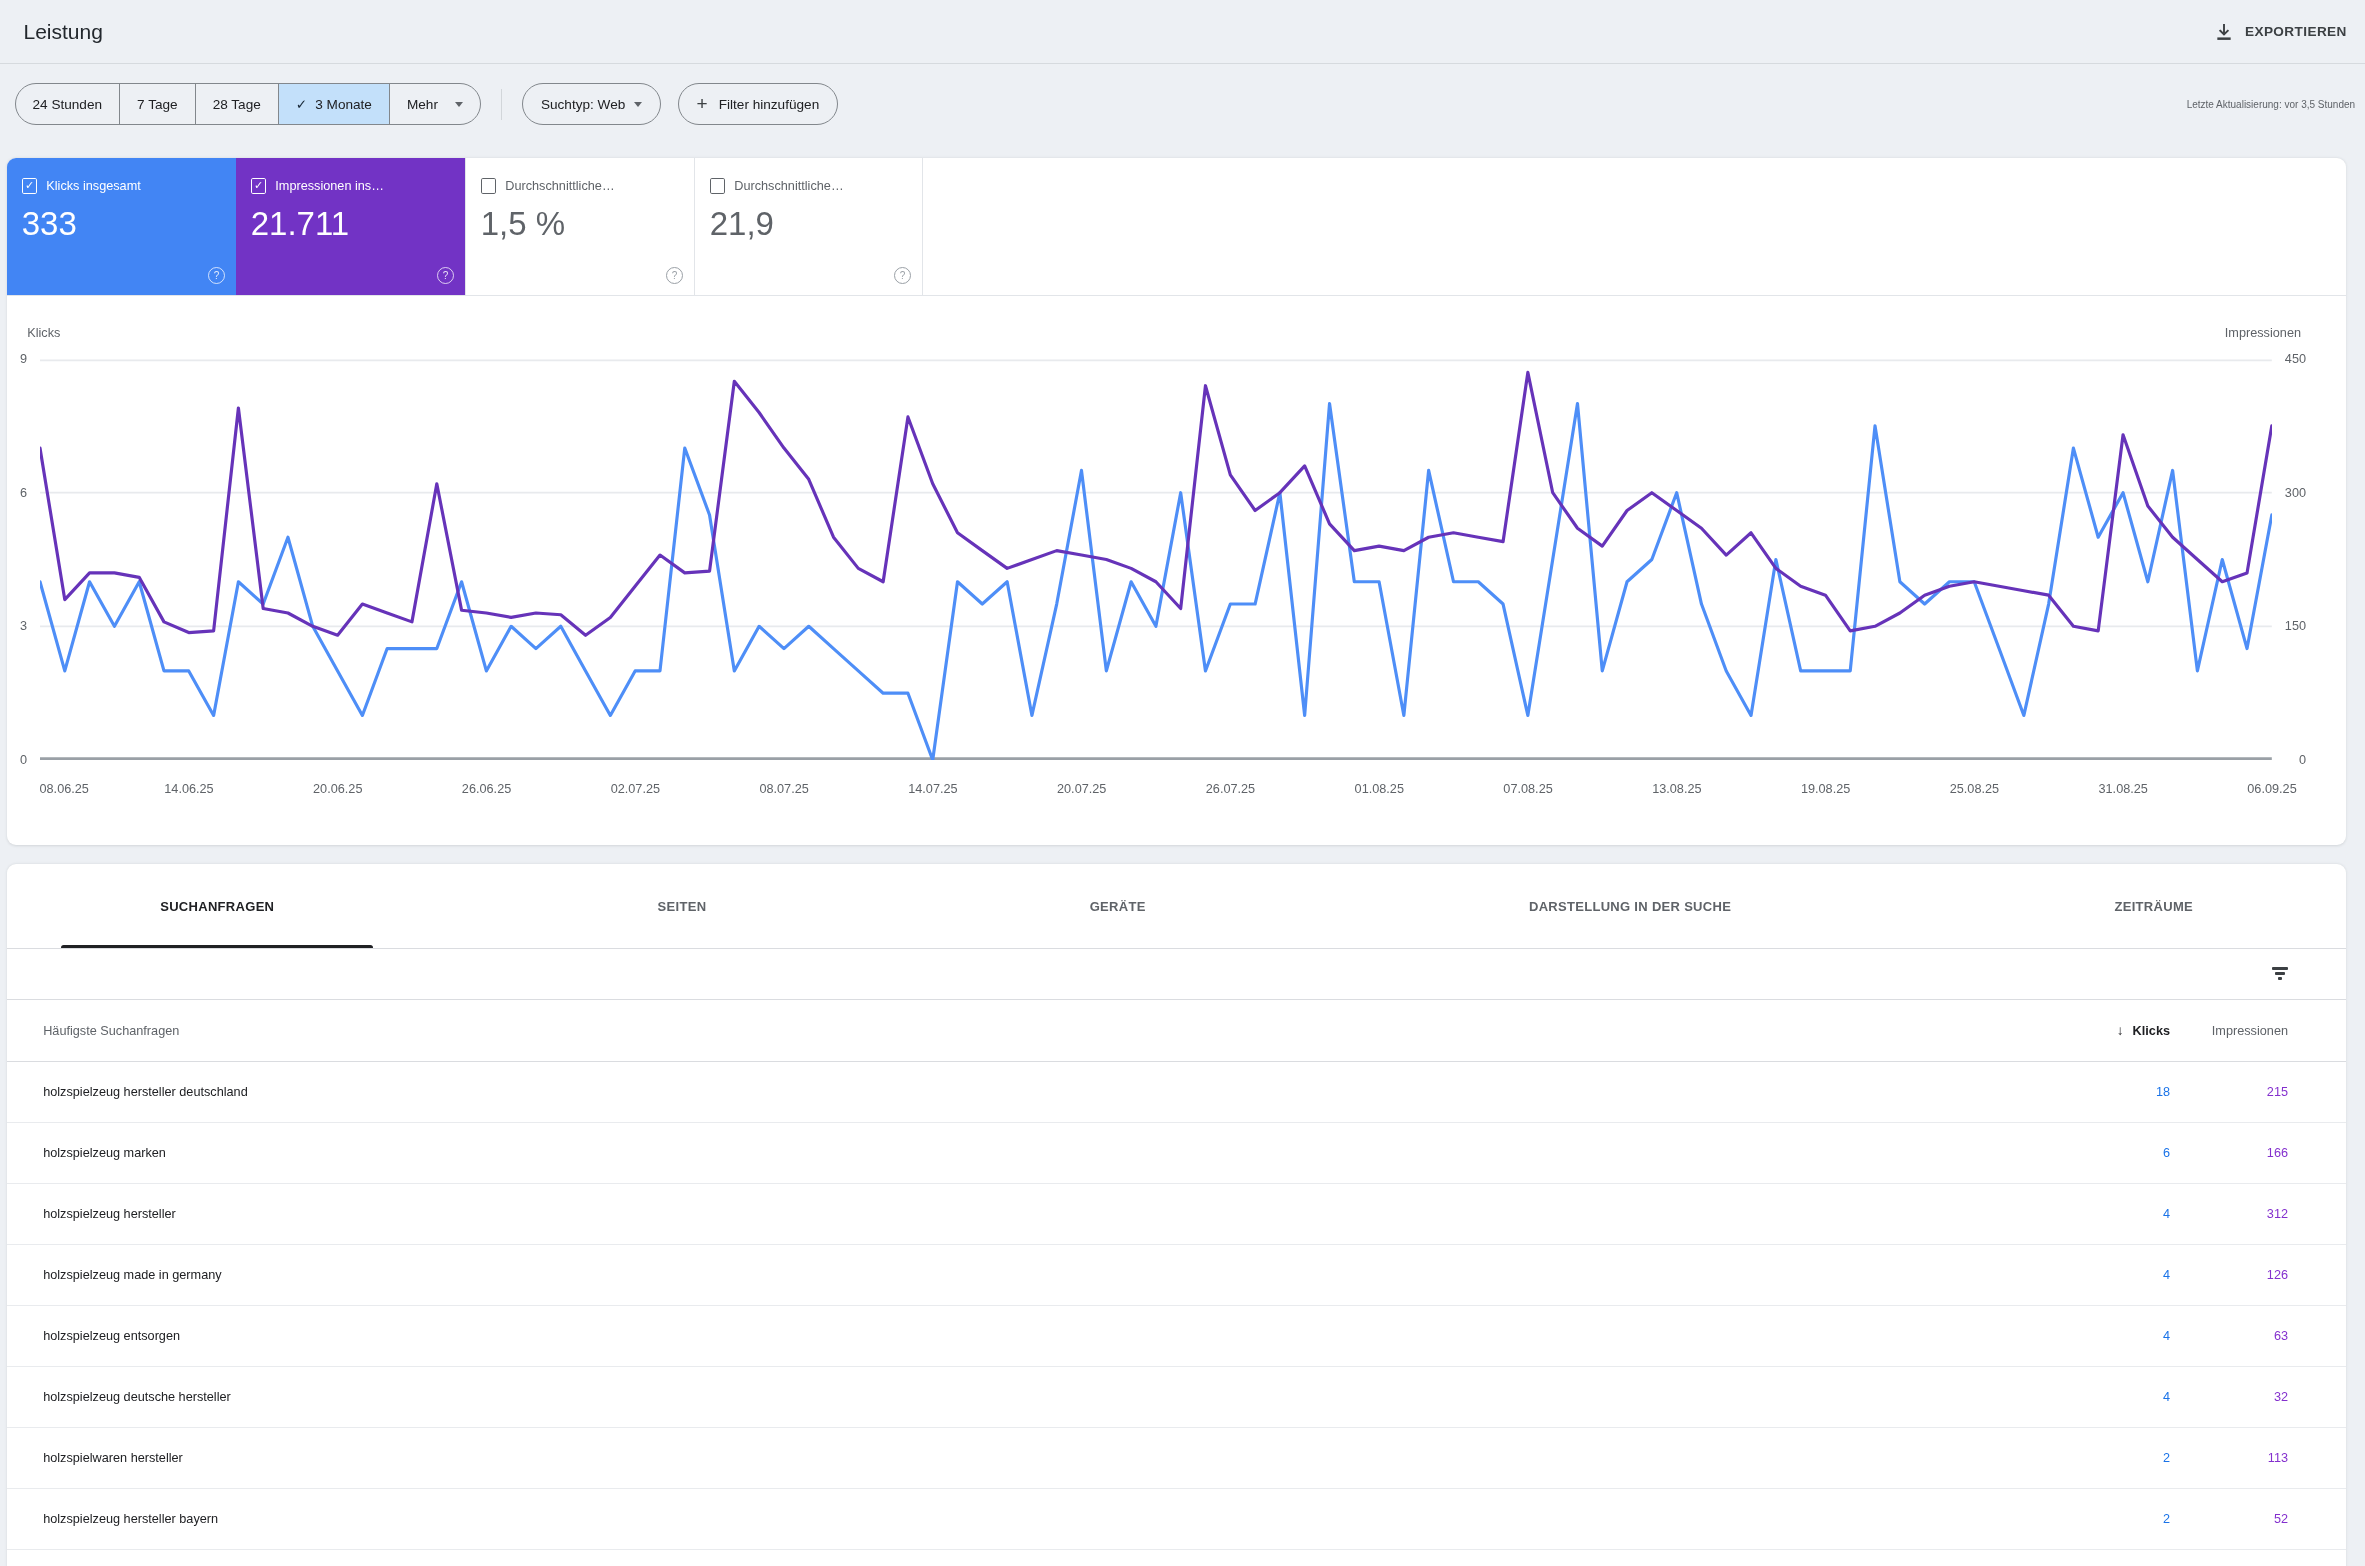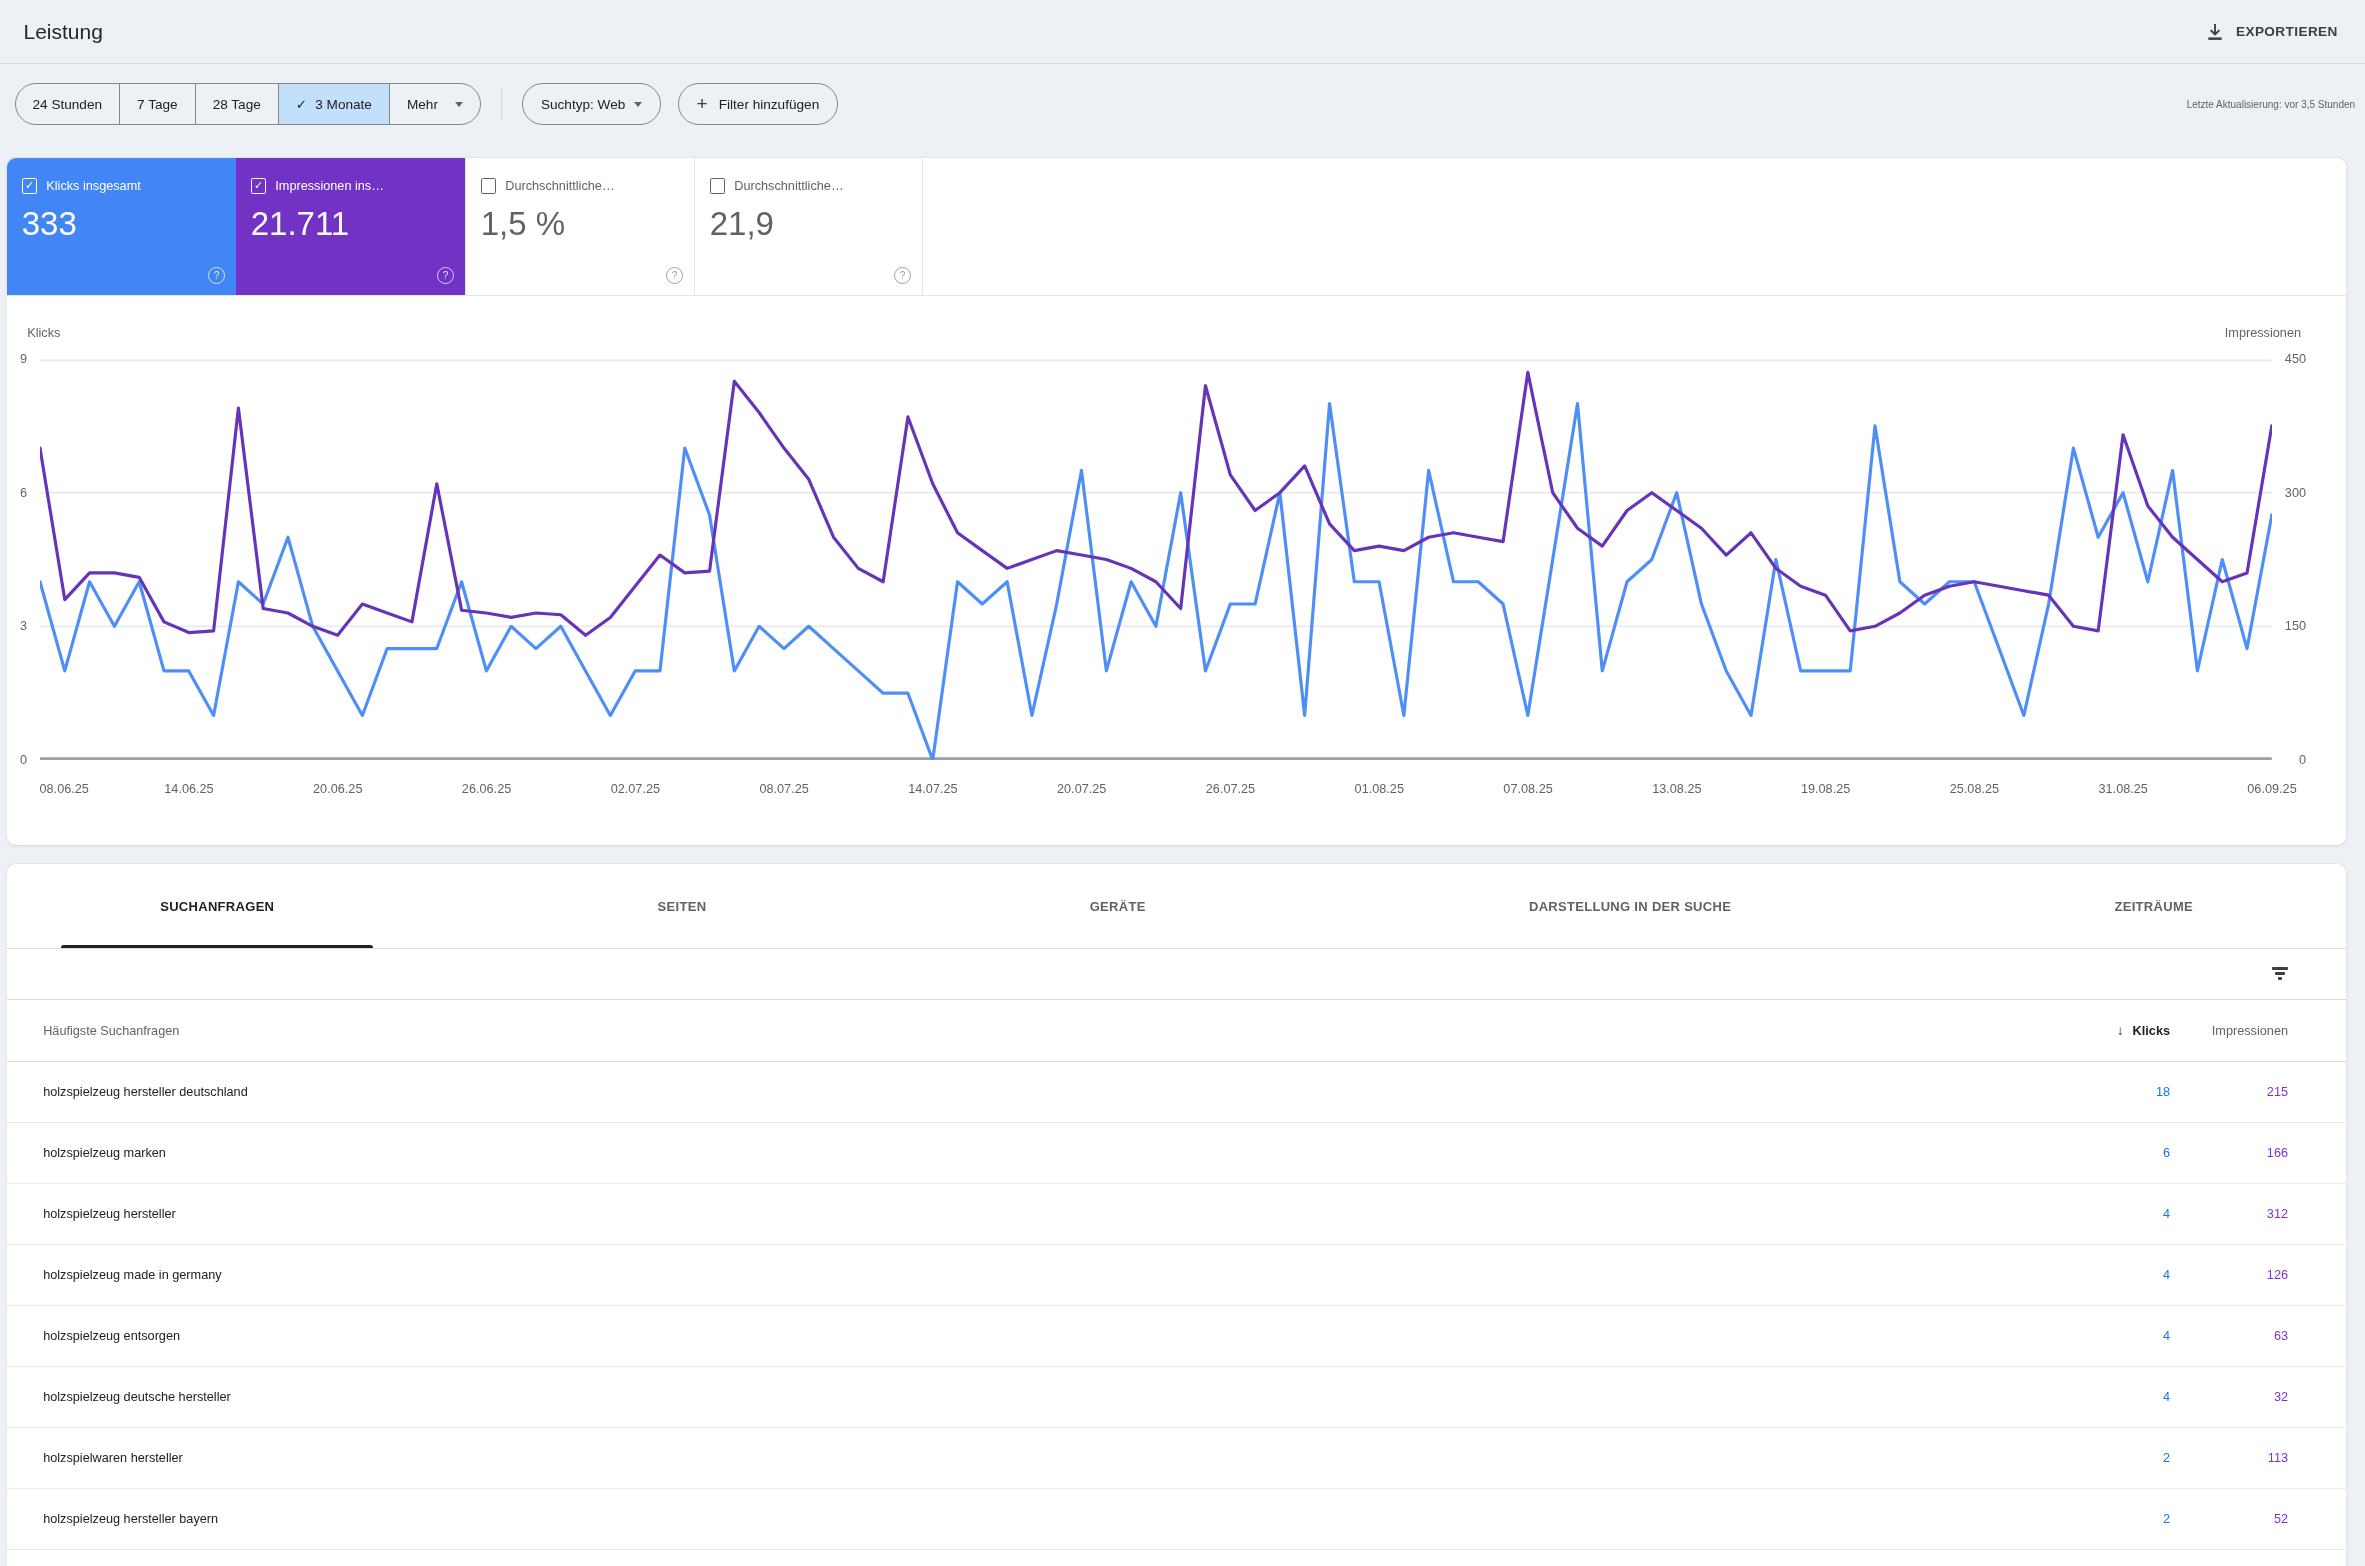--- a/index.html
+++ b/index.html
@@ -10,21 +10,21 @@
     -webkit-font-smoothing:antialiased;
   }
   
   .app-header{
     position:absolute;left:0;top:0;right:0;height:63px;
     display:flex;align-items:center;
     border-bottom:0.9px solid #d6dade;background:#edf0f4;z-index:5;
   }
   .page-title{font-size:21px;color:#23282d;margin-left:23.5px;font-weight:400;}
   .export-btn{
-    position:absolute;right:21px;top:0;height:63px;display:flex;align-items:center;gap:11px;
+    position:absolute;right:12px;top:0;height:63px;display:flex;align-items:center;gap:11px;
     color:#3c4043;font-size:13.6px;font-weight:700;letter-spacing:0.4px;cursor:pointer;padding:0 7.2px;
   }
   .export-btn svg{width:20px;height:20px;}
   
   .toolbar{
     position:absolute;left:0;top:64px;right:0;height:80px;
     display:flex;align-items:center;padding:0 14.5px;box-sizing:border-box;
   }
   .chip-group{
     display:inline-flex;border:0.9px solid #82878c;border-radius:21px;overflow:hidden;height:40px;background:transparent;

